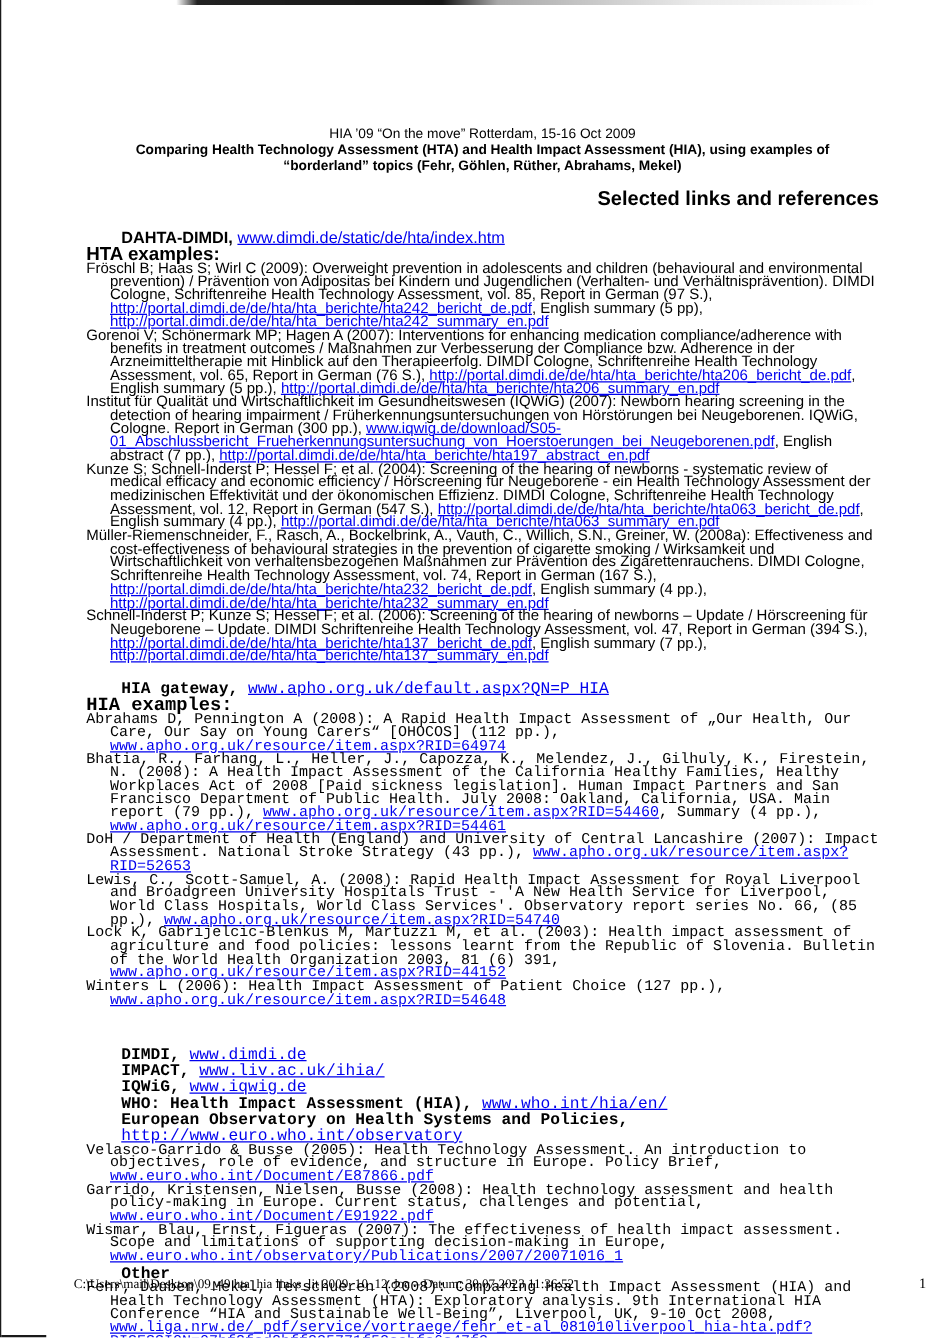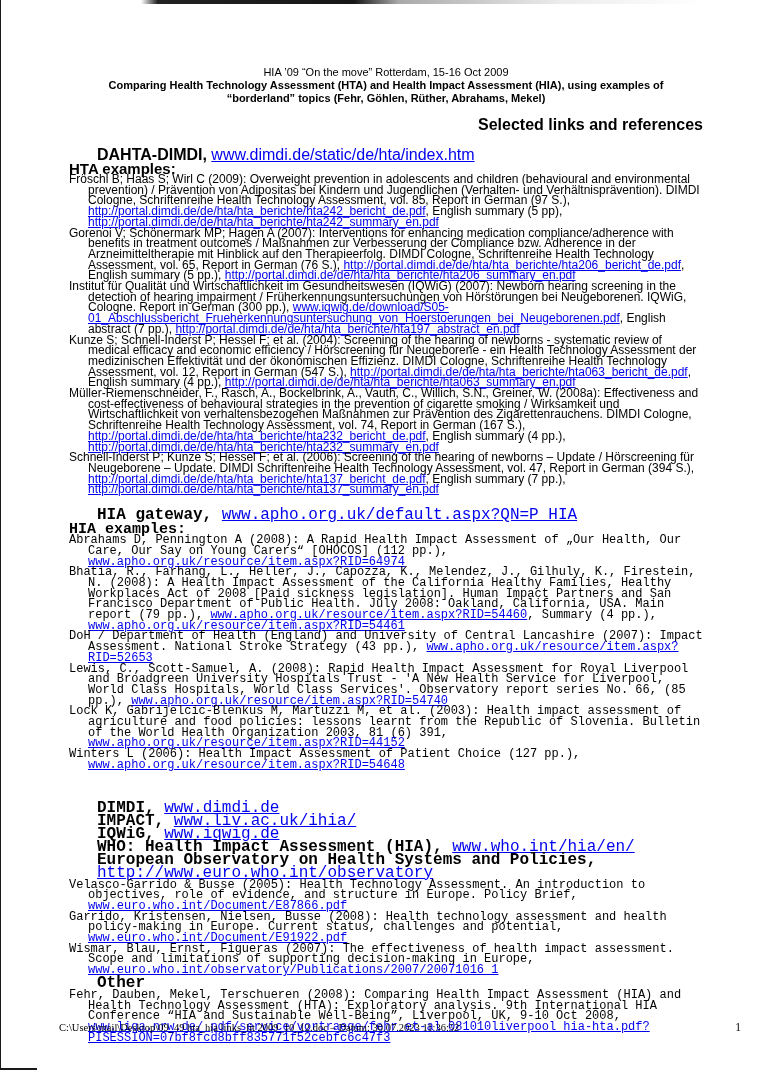--- a/index.html
+++ b/index.html
@@ -21,31 +21,31 @@
       rgba(10,10,10,.95) 38%, rgba(40,40,40,.40) 46%,
       rgba(70,70,70,.10) 75%, rgba(90,90,90,0) 100%);
     filter: blur(0.6px);
   }
   .artifact-bottom {
     position: absolute; bottom: 0; left: 0; width: 36px; height: 2px;
     background: #1a1a1a;
   }
   .content { position: absolute; left: 68px; top: 0; width: 634px; }
 
-  .title-block { text-align: center; padding-top: 66px; font-size: 11px; line-height: 13px; }
+  .title-block { text-align: center; padding-top: 101px; font-size: 11px; line-height: 13px; }
   .title-regular { font-weight: normal; }
   .title-bold { font-weight: bold; }
   .subtitle { margin-top: 13px; font-size: 16px; font-weight: bold; text-align: right; }
 
   .sections { margin-top: 17px; }
   .section + .section { margin-top: 14px; font-family: Liberation Mono, monospace; }
   .sections .section:nth-child(3) { margin-top: 31px; }
   .sections .section:nth-child(4) { margin-top: 1px; }
 
-  .heading-line { font-size: 16px; line-height: 13px; font-weight: bold; padding-left: 28px; }
+  .heading-line { font-size: 13px; line-height: 13px; font-weight: bold; padding-left: 28px; }
   .heading-line a.lnk { font-weight: normal; }
   .sub-heading { font-size: 15px; line-height: 11px; font-weight: bold; margin-top: 2px; }
 
   p.ref {
     margin: 0; font-size: 12px; line-height: 10.7px;
     padding-left: 19px; text-indent: -19px;
     word-wrap: break-word;
   }
   a.lnk { color: #0000ee; text-decoration: underline; cursor: pointer; }
 

